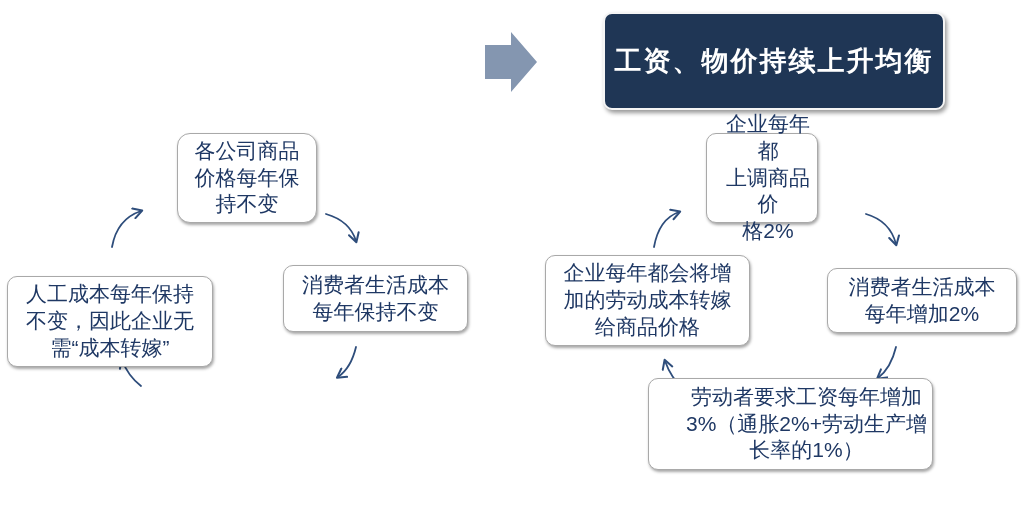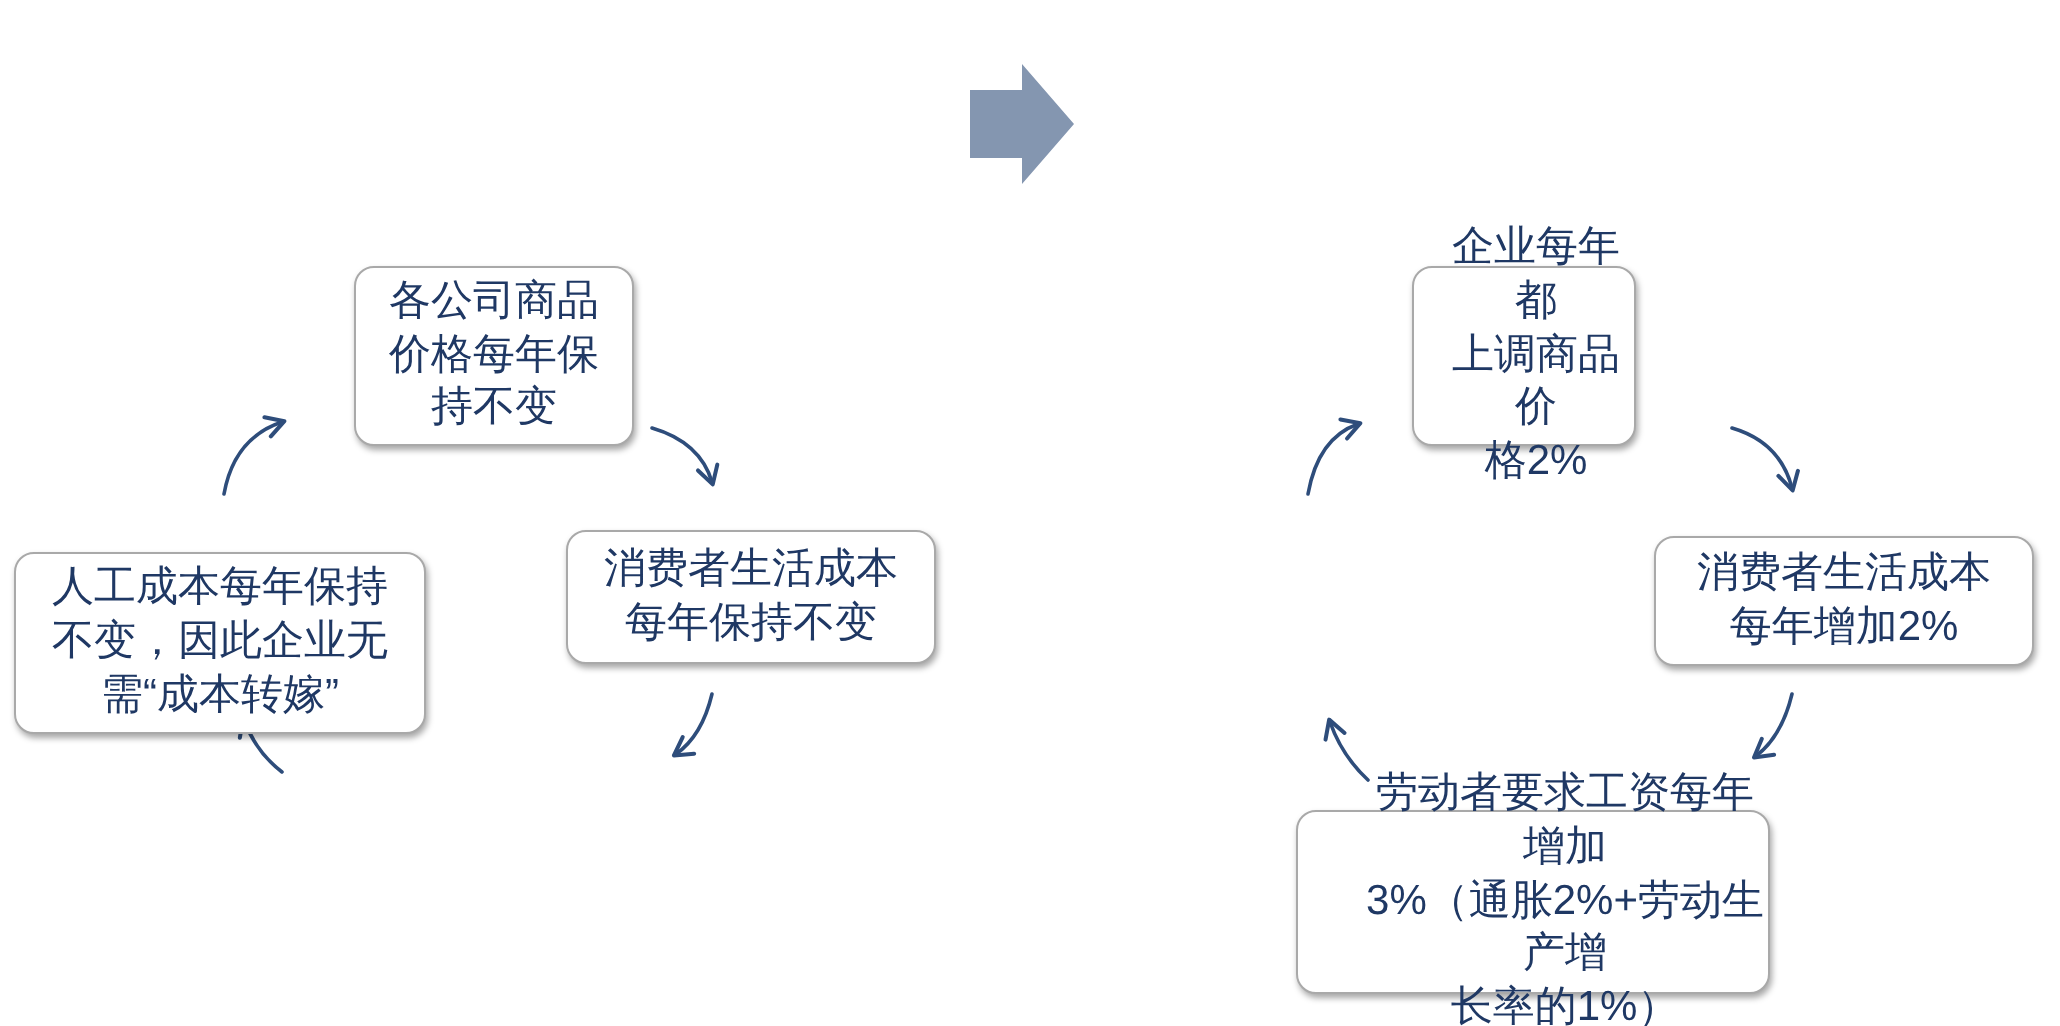--- a/index.html
+++ b/index.html
@@ -64,27 +64,27 @@
     color: var(--box-text, #1F3864);
     border: 1px solid var(--box-border, #A9A9A9);
     border-radius: 10px;
     box-shadow: 1px 2px 3px rgba(0,0,0,0.35);
     box-sizing: border-box;
     font-size: 21px;
     line-height: 1.28;
     text-align: center;
     white-space: pre-line;
   }
-  .n-l-top    { left: 177px; top: 133px; width: 140px; height: 90px;  }
+  .n-l-top    { left: 177px; top: 133px; width: 140px; height: 90px; border-radius: 13px;  }
   .n-l-right  { left: 283px; top: 265px; width: 185px; height: 67px;  }
   .n-l-bottom { left: 105px; top: 393px; width: 288px; height: 109px; }
   .n-l-left   { left: 7px;   top: 252px; width: 206px; height: 91px; margin-top: 24px;  }
   .n-r-top    { left: 706px; top: 133px; width: 112px; height: 90px; padding-left: 12px;  }
   .n-r-right  { left: 827px; top: 268px; width: 190px; height: 65px;  }
-  .n-r-bottom { left: 648px; top: 405px; width: 237px; height: 92px; padding-left: 32px;  }
+  .n-r-bottom { left: 648px; top: 378px; width: 285px; height: 92px; padding-left: 32px;  }
   .n-r-left   { left: 545px; top: 255px; width: 205px; height: 91px;  }
 </style>
 </head>
 <body>
 
 <div class="canvas">
 
   <svg class="arrows-layer" viewBox="0 0 1030 513" xmlns="http://www.w3.org/2000/svg">
     <defs>
       <marker id="vhead" viewBox="0 0 10 10" refX="7" refY="5" markerWidth="7" markerHeight="7" orient="auto">
@@ -98,32 +98,36 @@
     <path class="cycle-arrow" marker-end="url(#vhead)" d="M 326 214 Q 350 221 356 241"></path>
     <path class="cycle-arrow" marker-end="url(#vhead)" d="M 356 347 Q 351 368 338 377"></path>
     <path class="cycle-arrow" marker-end="url(#vhead)" d="M 141 386 Q 128 376 122 360"></path>
 
     <path class="cycle-arrow" marker-end="url(#vhead)" d="M 654 247 Q 659 219 679 212"></path>
     <path class="cycle-arrow" marker-end="url(#vhead)" d="M 866 214 Q 890 221 896 244"></path>
     <path class="cycle-arrow" marker-end="url(#vhead)" d="M 896 347 Q 891 368 878 378"></path>
     <path class="cycle-arrow" marker-end="url(#vhead)" d="M 684 390 Q 671 378 665 361"></path>
   </svg>
 
+  <div class="header-box h-right">工资、物价持续上升均衡</div>
 
   <div class="node-box n-l-top">各公司商品
 价格每年保
 持不变</div>
   <div class="node-box n-l-right">消费者生活成本
 每年保持不变</div>
   <div class="node-box n-l-left">人工成本每年保持
 不变，因此企业无
 需“成本转嫁”</div>
 
   <div class="node-box n-r-top">企业每年都
 上调商品价
 格2%</div>
   <div class="node-box n-r-right">消费者生活成本
 每年增加2%</div>
   <div class="node-box n-r-bottom">劳动者要求工资每年增加
 3%（通胀2%+劳动生产增
 长率的1%）</div>
+  <div class="node-box n-r-left">企业每年都会将增
+加的劳动成本转嫁
+给商品价格</div>
 
 </div>
 
 </body></html>

